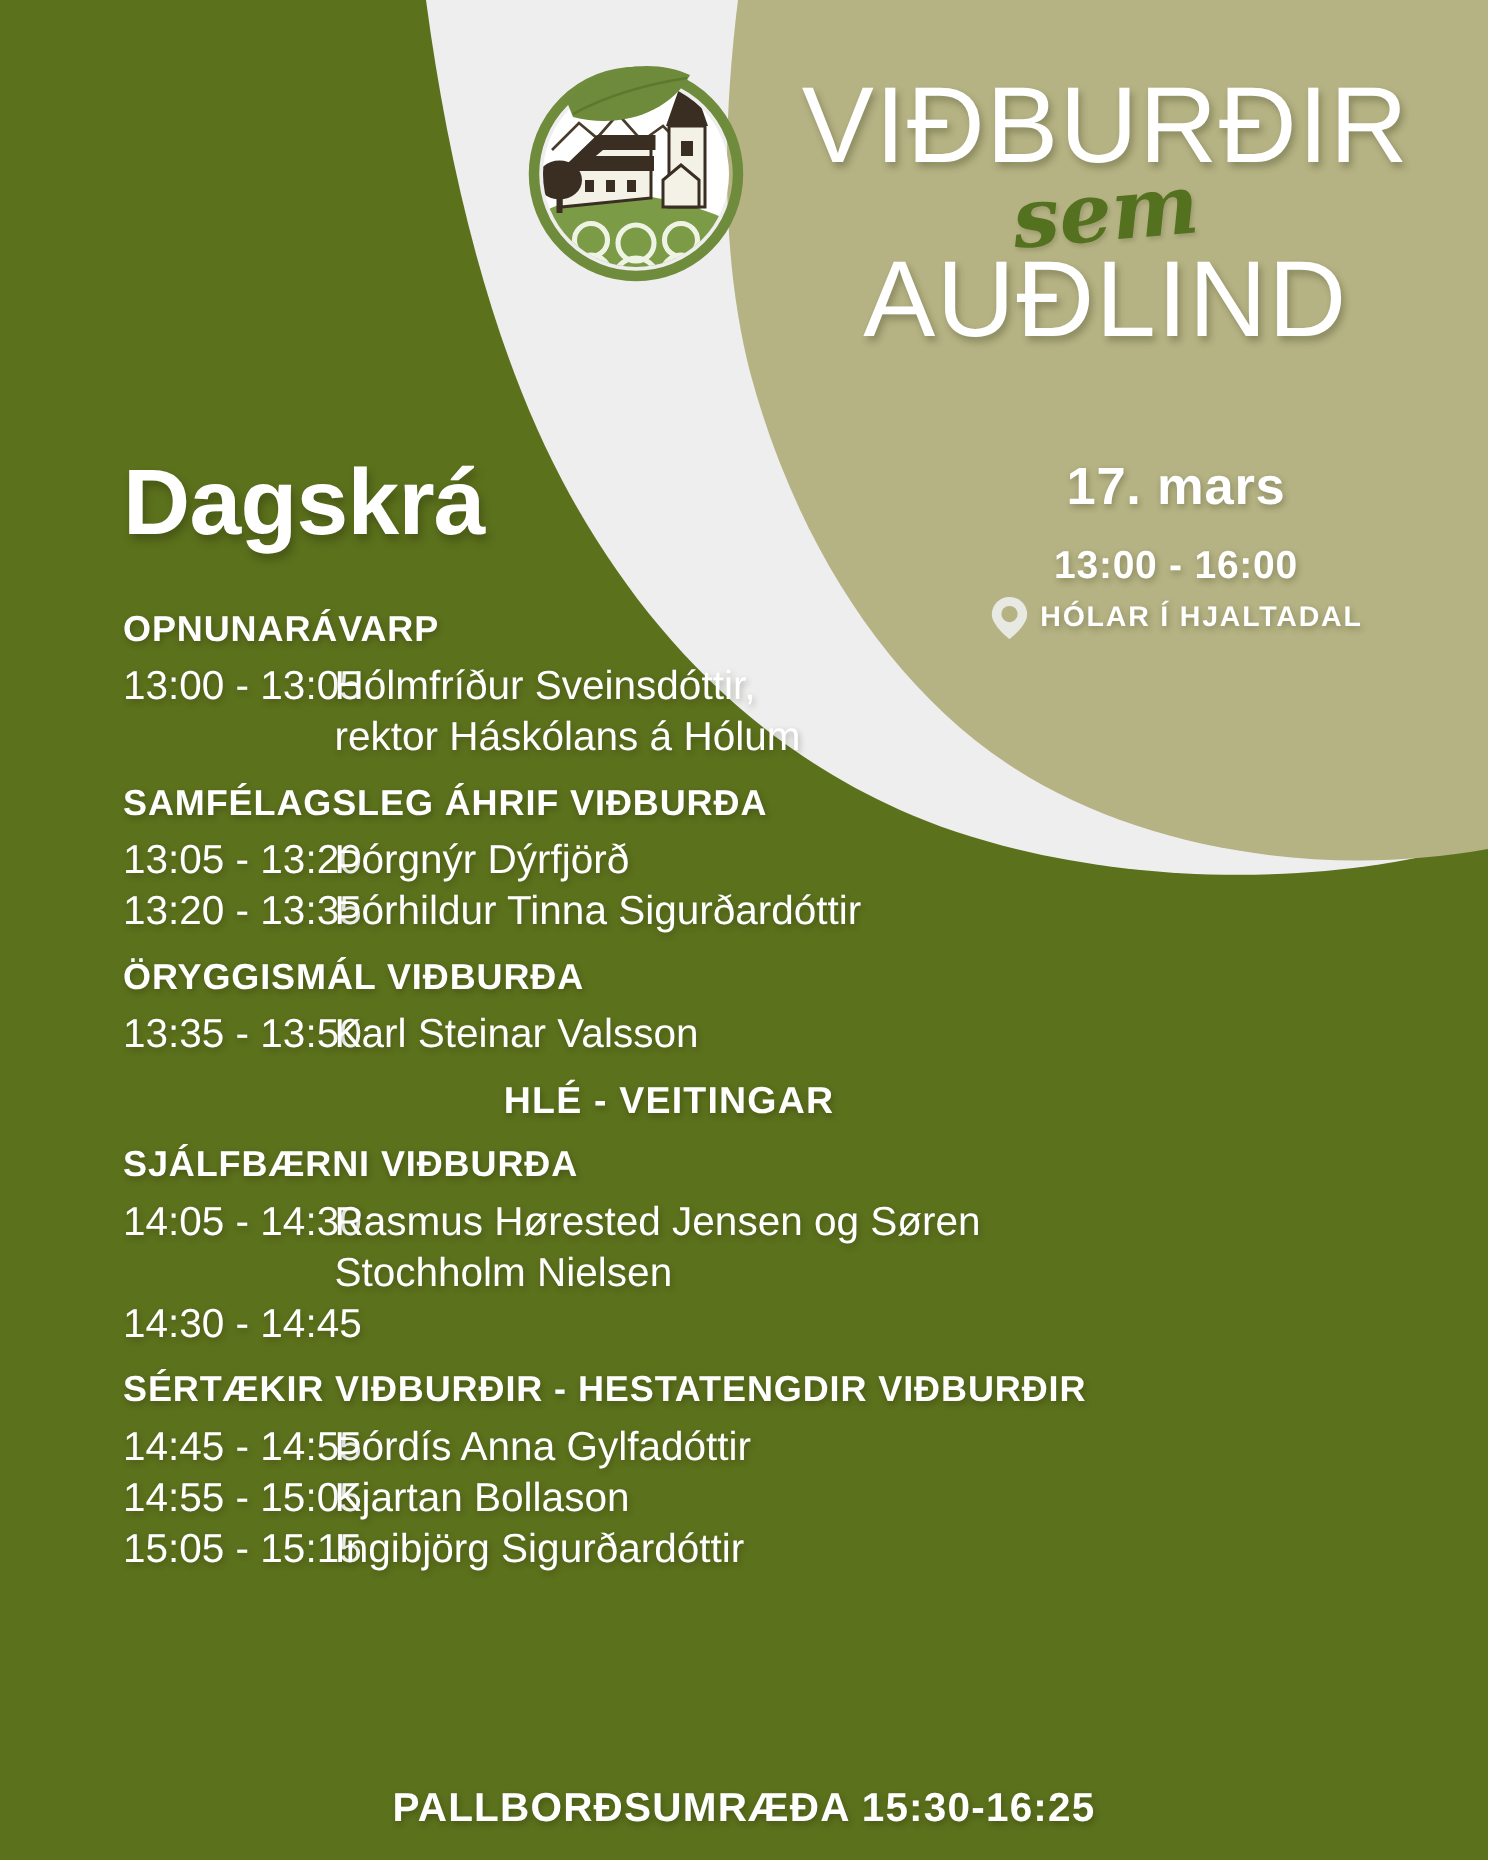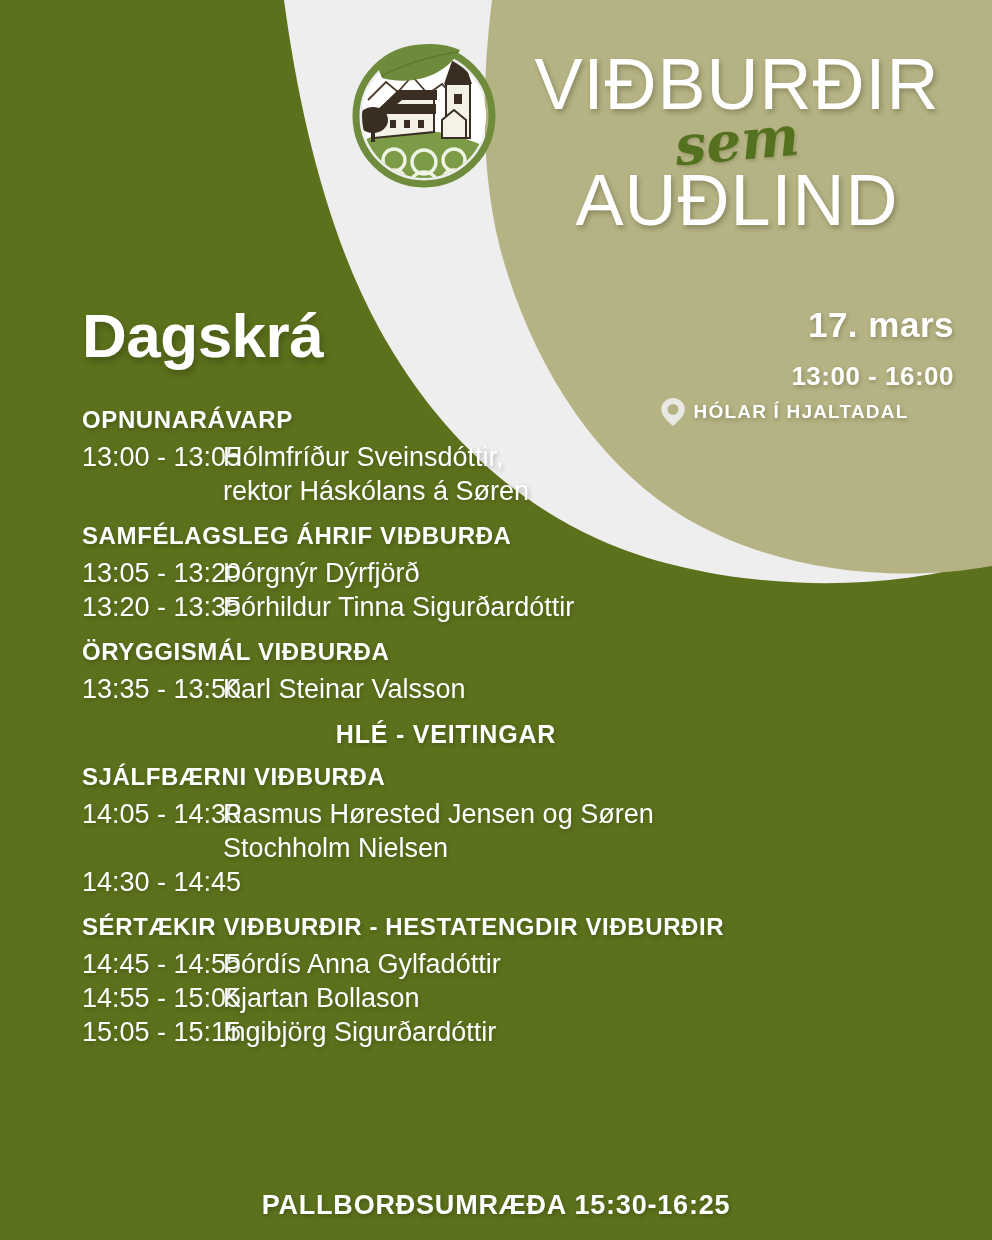--- a/index.html
+++ b/index.html
@@ -44,21 +44,21 @@
   .title-main2{
     font-size:72px;line-height:1;letter-spacing:1px;
     color:#ffffff;font-weight:400;
     text-shadow:2px 3px 5px rgba(40,45,15,.30);
     white-space:nowrap;
   }
 
   
   .meta{
     position:absolute;right:38px;top:305px;width:340px;
-    text-align:right;color:#ffffff;
+    text-align:center;color:#ffffff;
   }
   .meta-date{
     font-size:35px;font-weight:700;letter-spacing:.5px;
     text-shadow:1px 2px 4px rgba(40,45,15,.30);
     line-height:1.15;
   }
   .meta-time{
     font-size:26px;font-weight:700;letter-spacing:.5px;
     margin-top:16px;
     text-shadow:1px 2px 4px rgba(40,45,15,.30);
@@ -210,21 +210,21 @@
   <div class="dagskra">Dagskrá</div>
 
   <div class="schedule">
 
     <div class="sec-head">OPNUNARÁVARP</div>
     <div class="rows">
       <div class="row">
         <span class="time">13:00 - 13:05</span>
         <span class="who">
           <span>Hólmfríður Sveinsdóttir,</span>
-          <span class="cont">rektor Háskólans á Søren</span>
+          <span class="cont">rektor Háskólans á Hólum</span>
         </span>
       </div>
     </div>
 
     <div class="sec-head">SAMFÉLAGSLEG ÁHRIF VIÐBURÐA</div>
     <div class="rows">
       <div class="row">
         <span class="time">13:05 - 13:20</span>
         <span class="who">Þórgnýr Dýrfjörð</span>
       </div>

